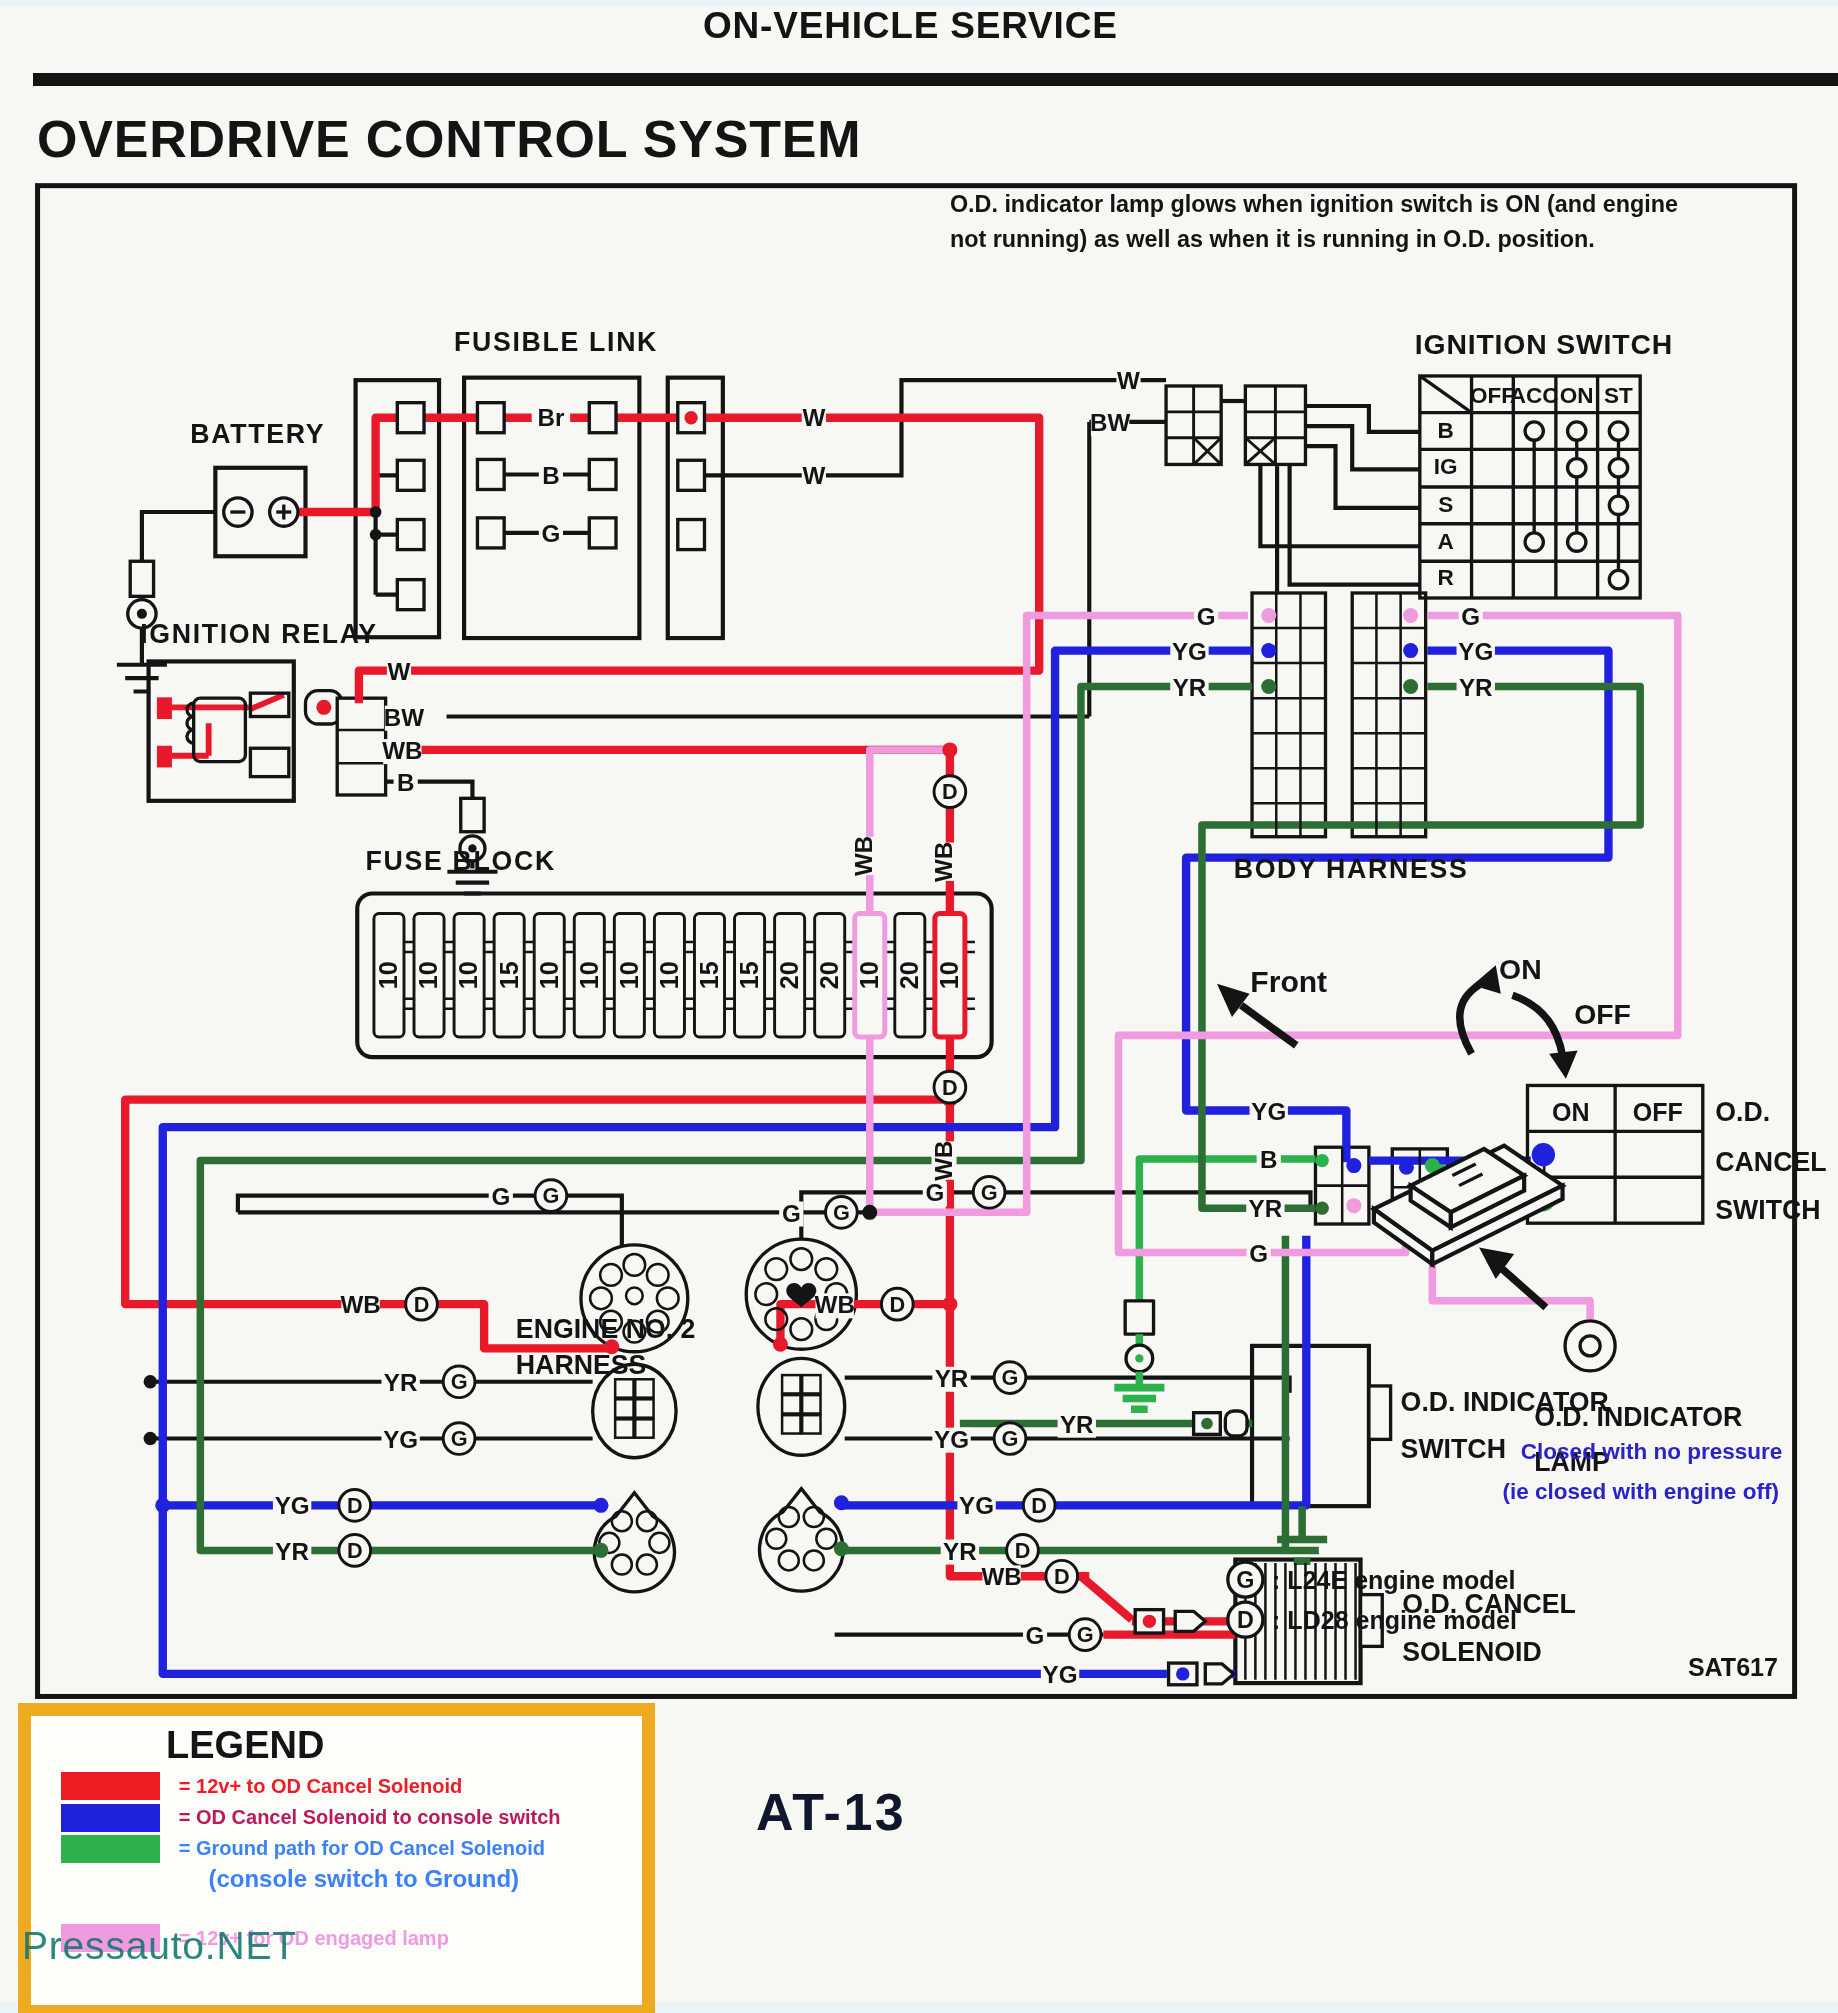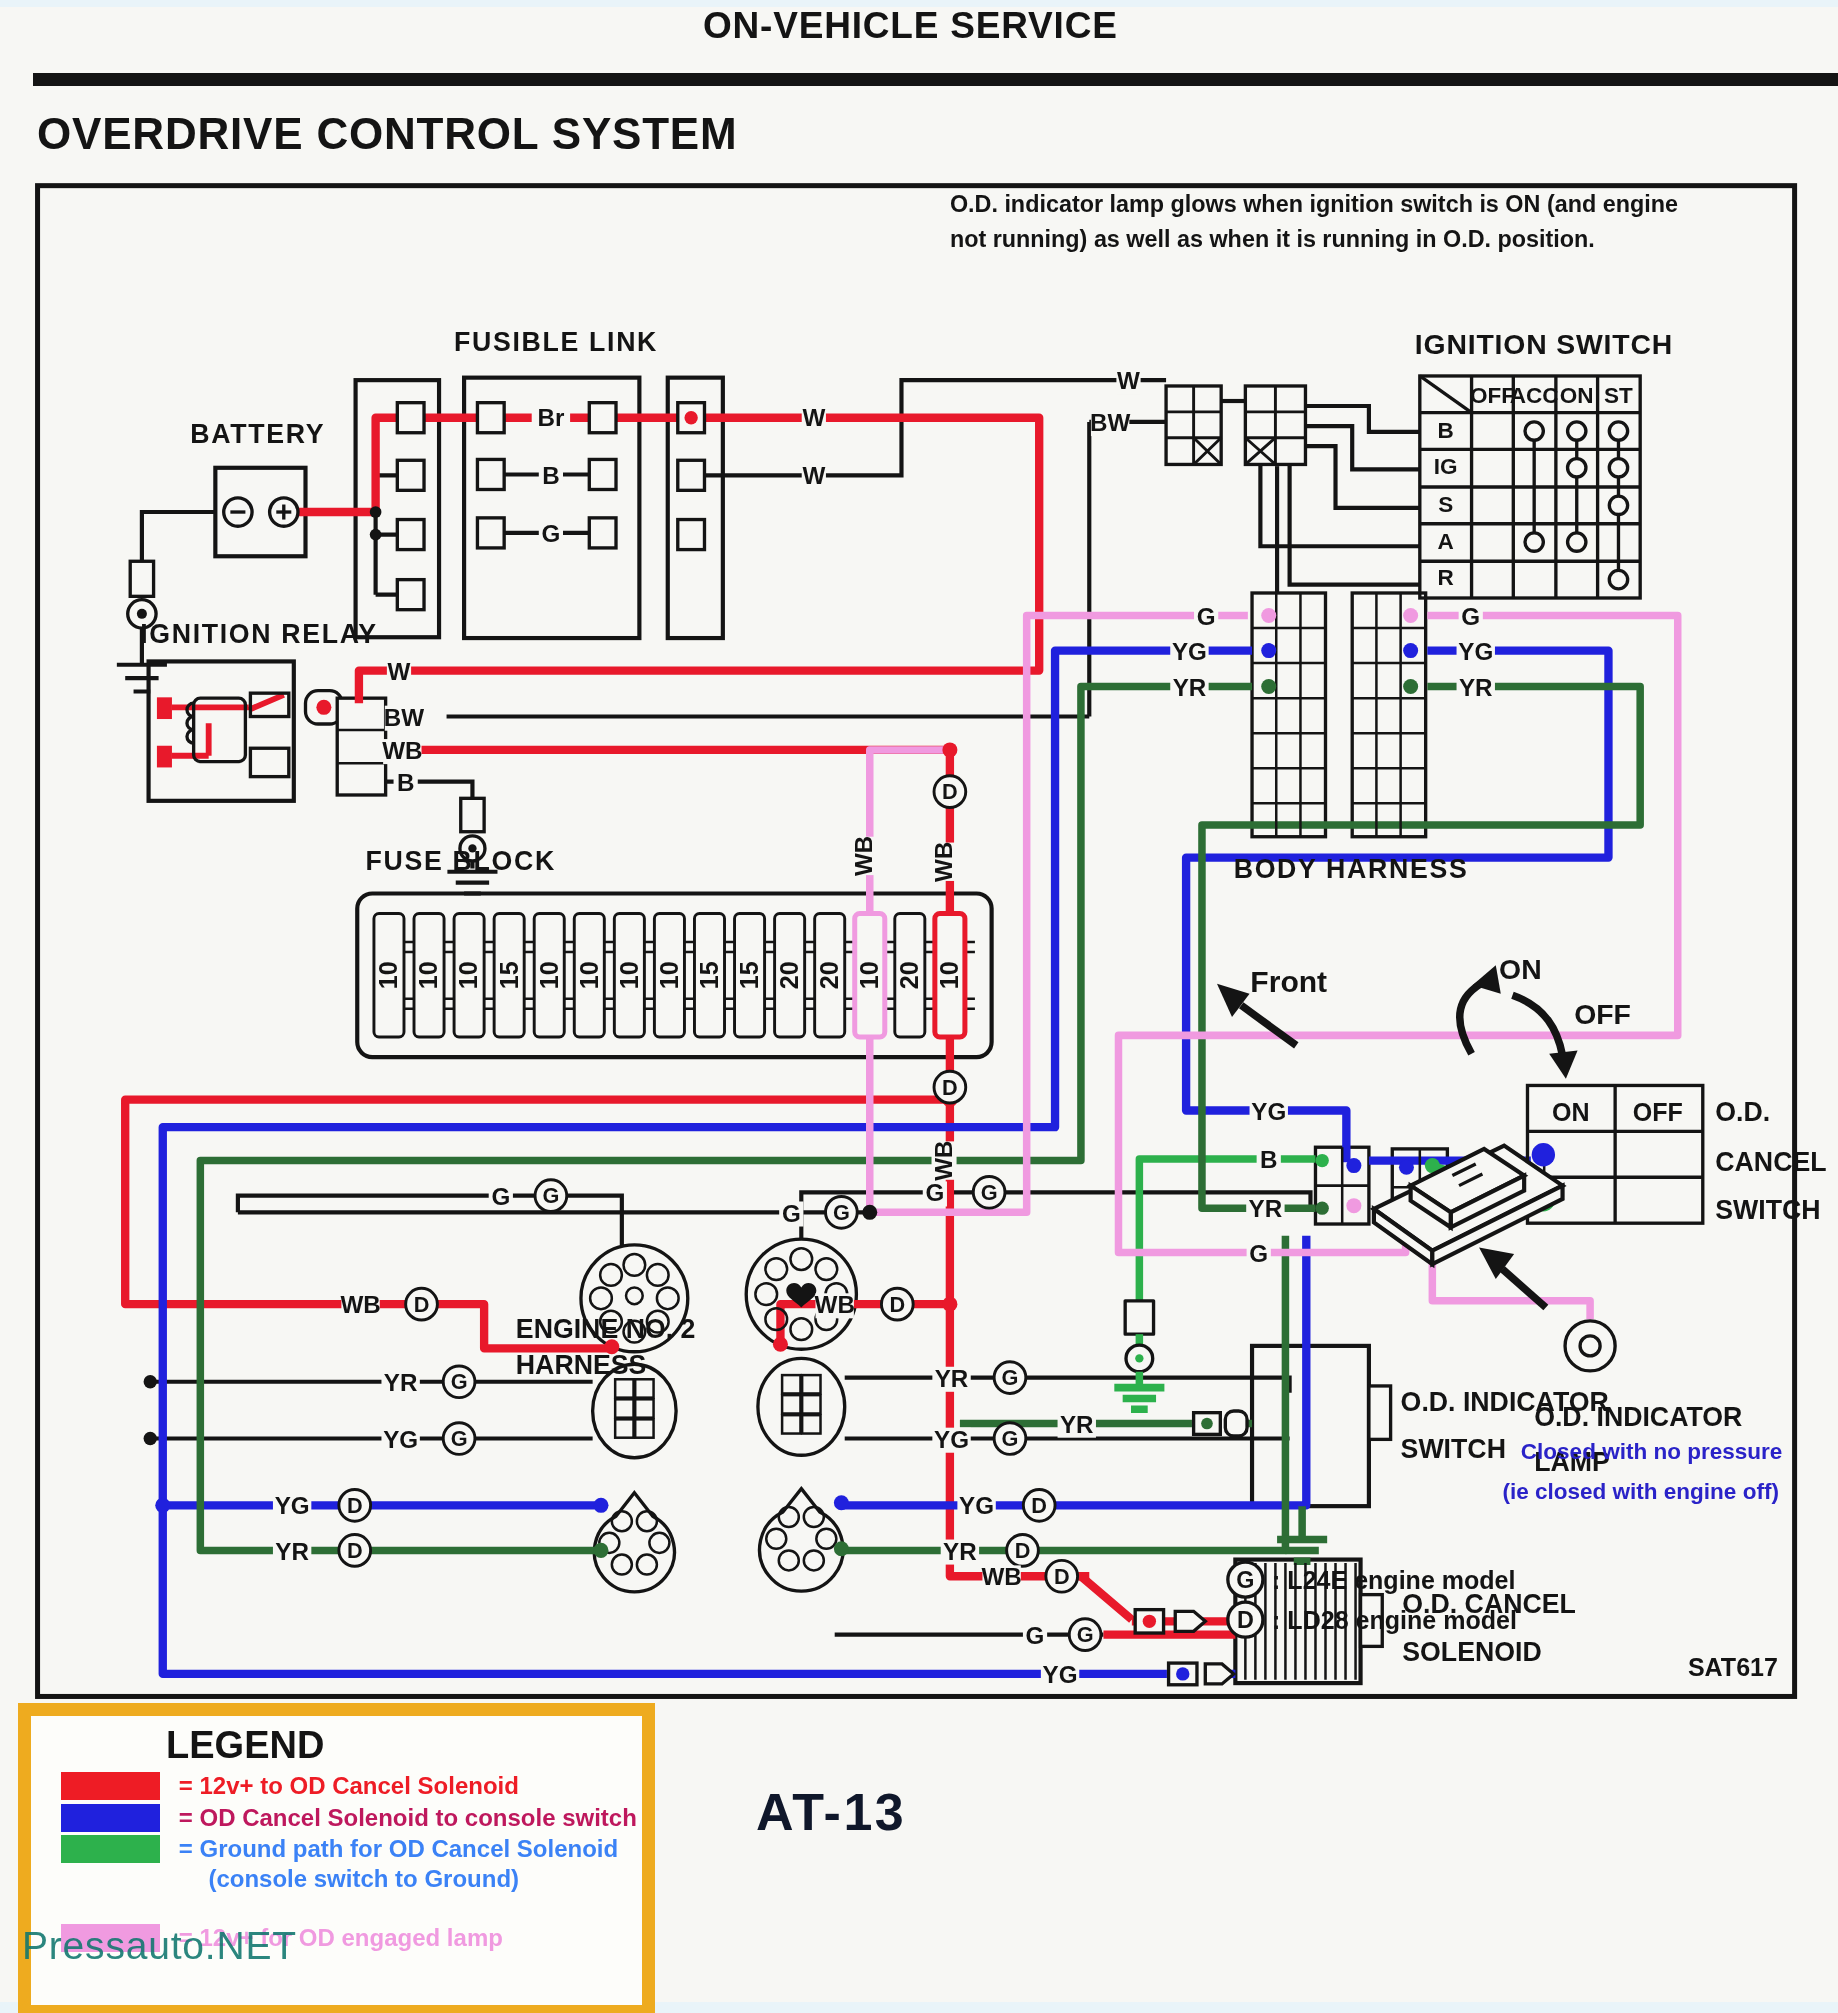--- a/index.html
+++ b/index.html
@@ -2,29 +2,29 @@
 <html style="font-size:13.4px"><head>
 <meta charset="utf-8">
 <style>
   html,body{margin:0;padding:0;background:#e9f4f9;}
   #stage{position:relative;width:1838px;height:2014px;overflow:hidden;
          font-family:"Liberation Sans",sans-serif;background:#e9f4f9;}
   #paper{position:absolute;left:0;top:6.7px;width:1838px;height:1995px;background:#f7f7f4;}
   .hdr{position:absolute;font-weight:bold;color:#141414;white-space:nowrap;}
   #main-title{left:703px;top:5px;font-size:37px;letter-spacing:0.8px;}
   #top-rule{position:absolute;left:33px;top:73px;width:1805px;height:13.4px;background:#141414;}
-  #section-title{left:37px;top:109px;font-size:44px;letter-spacing:0.8px;}
+  #section-title{left:37px;top:109px;font-size:52px;letter-spacing:0.8px;}
   svg text{font-family:"Liberation Sans",sans-serif;font-weight:bold;fill:#141414;}
   .t28{font-size:28px;} .t30{font-size:30px;} .t32{font-size:32px;} .t34{font-size:34px;} .t36{font-size:36px;}
   .blue-note{fill:#2a23c8;font-size:27px;}
   
   #legend{position:absolute;left:18.4px;top:1703px;width:637px;height:315px;
           background:#fdfdfa;border:13.4px solid #eeab1f;box-sizing:border-box;}
   #legend .lg-title{font-size:38px;font-weight:bold;color:#141414;text-align:center;width:70%;margin:8.3px 0 5px 0;}
-  .lg-row{display:flex;align-items:center;margin:3.3px 0 0 30px;font-weight:bold;font-size:24px;white-space:nowrap;}
+  .lg-row{display:flex;align-items:center;margin:3.3px 0 0 30px;font-weight:bold;font-size:20px;white-space:nowrap;}
   .lg-sw{display:inline-block;width:99px;height:28px;margin-right:18.4px;flex:0 0 auto;}
   .lg-sub{margin:2px 0 0 177px;font-weight:bold;font-size:24px;}
   .sp{height:28px;}
   .sw-red{background:#ee1c25;} .lg-red{color:#ee1c25;}
   .sw-blue{background:#2021dd;} .lg-blue{color:#be185d;}
   .sw-green{background:#2db14c;} .lg-green{color:#3b82f6;}
   .sw-pink{background:#f09ae0;} .lg-pink{color:#f09ae0;}
   .sw-dkgreen{background:#2d6e35;} .lg-dkgreen{color:#2d6e35;}
   #watermark{position:absolute;left:22px;top:1924px;font-size:39px;font-weight:normal;
              color:#0f766e;opacity:.88;letter-spacing:0.8px;}

